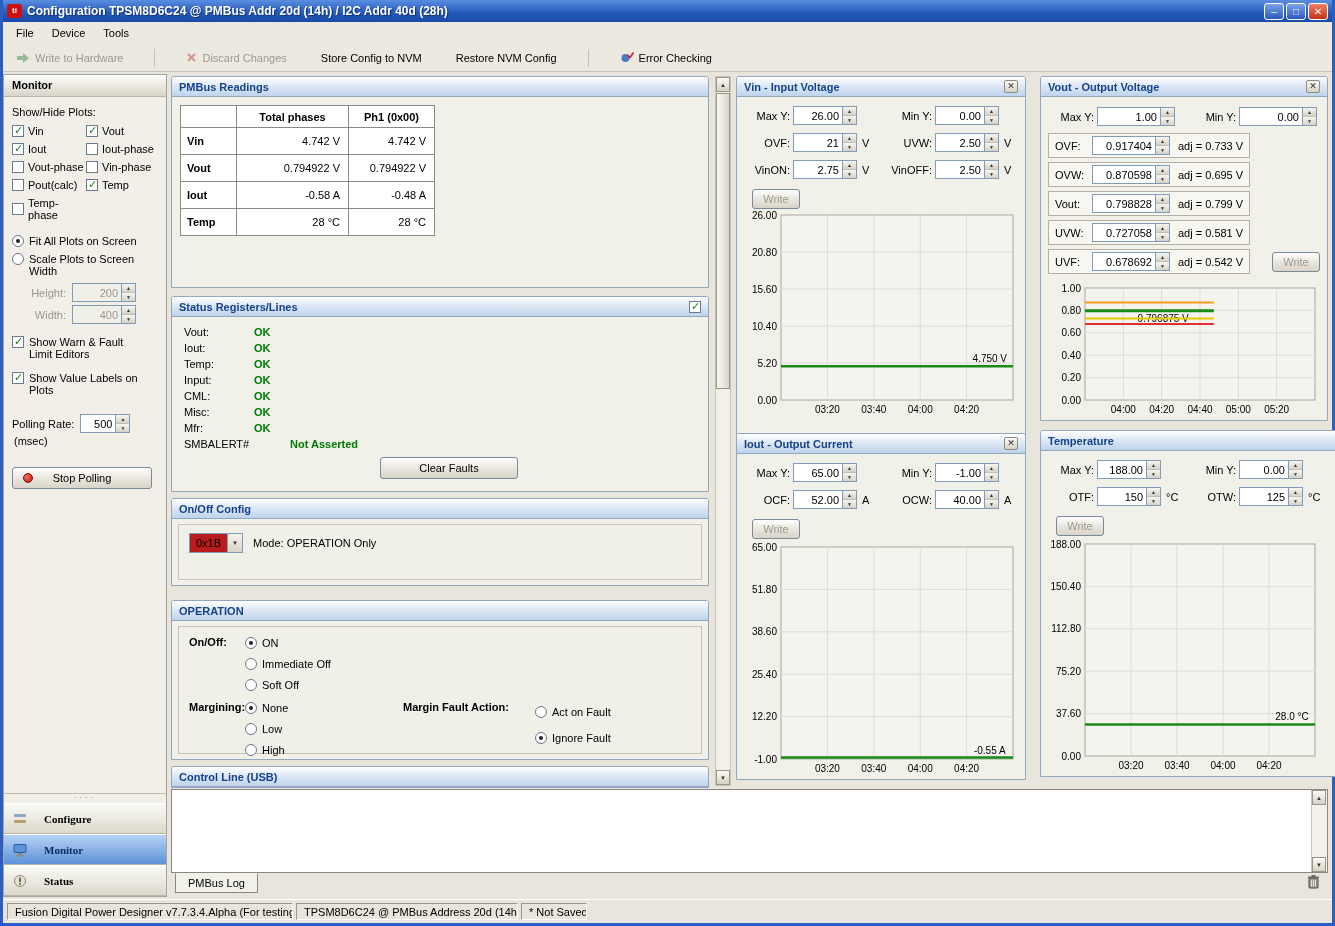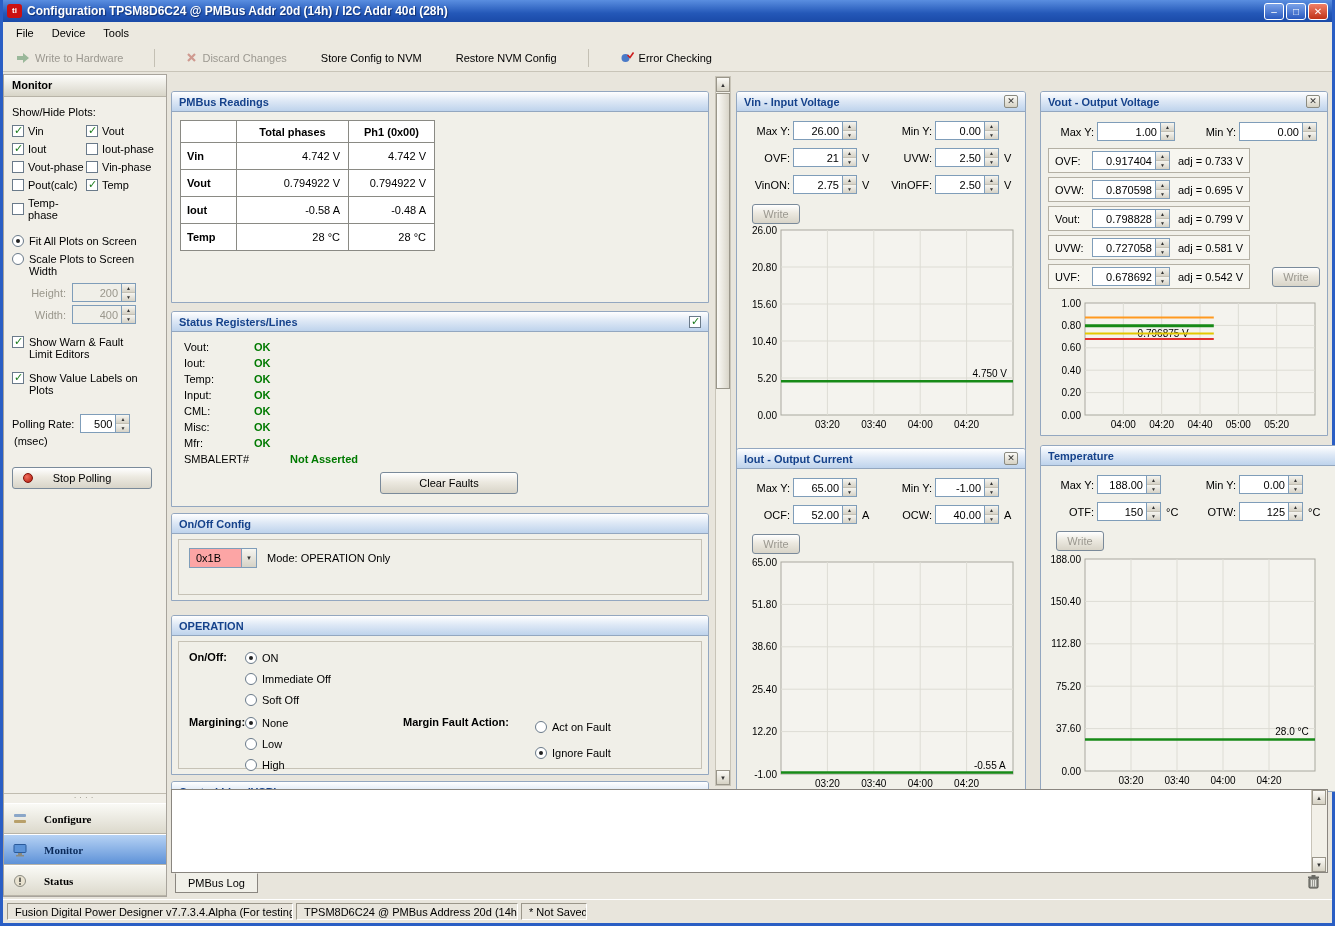--- a/index.html
+++ b/index.html
@@ -15,21 +15,21 @@
 .menubar{height:22px;background:#ece9e0;display:flex;align-items:center;padding:0 4px;flex:0 0 auto;}
 .menu-item{padding:3px 9px;}
 .toolbar{height:28px;background:#ece9e0;border-bottom:1px solid #c8c4b8;display:flex;align-items:center;padding:0 6px;gap:20px;flex:0 0 auto;}
 .tbtn{display:inline-flex;align-items:center;gap:5px;padding:4px 7px;border-radius:2px;}
 .tbtn.disabled{color:#9b9890;}
 .tsep{width:1px;height:18px;background:#c4c0b4;margin:0 4px;}
 .main{position:relative;flex:1;}
 .statusbar{height:24px;background:#e8e5dc;border-top:1px solid #fff;display:flex;gap:3px;padding:3px 4px;flex:0 0 auto;}
 .sb-cell{border:1px solid;border-color:#9a968a #fff #fff #9a968a;padding:2px 7px;white-space:nowrap;overflow:hidden;}
 
-.panel{position:absolute;border:1px solid #93a7c0;border-radius:3px 3px 0 0;background:#f1f0e9;margin-top:15px;}
+.panel{position:absolute;border:1px solid #93a7c0;border-radius:3px 3px 0 0;background:#f1f0e9;}
 .panel-header{height:20px;background:linear-gradient(#ffffff,#dfe9f6 45%,#bed3ec);border-bottom:1px solid #93a7c0;border-radius:2px 2px 0 0;color:#15428b;font-weight:bold;padding:3px 7px;display:flex;align-items:center;}
 .close-box{margin-left:auto;width:14px;height:13px;border:1px solid #8a8a80;border-radius:2px;background:linear-gradient(#fbfaf6,#d6d2c4);color:#333;font-size:9px;line-height:11px;text-align:center;}
 
 .cb{width:12px;height:12px;border:1px solid #6a7a8a;background:#fff;display:inline-block;position:relative;flex:0 0 auto;}
 .cb.checked::after{content:"\2713";position:absolute;left:1px;top:-2px;font-size:11px;font-weight:bold;color:#1a7a1a;}
 .rb{width:12px;height:12px;border:1px solid #6a7a8a;border-radius:50%;background:#fff;display:inline-block;position:relative;flex:0 0 auto;}
 .rb.selected::after{content:"";position:absolute;left:3px;top:3px;width:4px;height:4px;border-radius:50%;background:#222;}
 .btn{display:inline-flex;align-items:center;justify-content:center;border:1px solid #7a8a9a;border-radius:3px;background:linear-gradient(#ffffff,#ece9e0 45%,#d8d4c8);font:11px "Liberation Sans",sans-serif;padding:2px 10px;}
 .btn.disabled{color:#9b9890;}
 .spin{display:inline-flex;border:1px solid #7f9db9;background:#fff;height:19px;align-items:stretch;}
@@ -73,21 +73,21 @@
 .r-val{height:27px;line-height:27px;text-align:right;padding-right:8px;}
 
 .st-rows{padding:7px 0 0 12px;}
 .st-row{display:flex;height:16px;align-items:center;}
 .st-name{width:70px;}
 .st-val{color:#007a00;font-weight:bold;}
 .clear-btn{position:absolute;left:208px;top:160px;width:138px;height:22px;}
 
 .inner-box{position:absolute;left:6px;right:6px;top:25px;bottom:5px;border:1px solid #c6c2b6;background:#f0efe8;}
 .onoff-row{position:absolute;left:10px;top:8px;display:flex;align-items:center;gap:10px;}
-.select{display:inline-flex;height:20px;border:1px solid #7f9db9;background:#fca5a5;align-items:center;gap:14px;}
+.select{display:inline-flex;height:20px;border:1px solid #7f9db9;background:#b91c1c;align-items:center;}
 .select .sel-text{padding:0 6px;}
 .select .sel-arrow{width:15px;align-self:stretch;border-left:1px solid #7f9db9;background:linear-gradient(#f6f5f0,#d6d2c6);font-size:6px;line-height:18px;text-align:center;color:#333;}
 
 .op-label{position:absolute;font-weight:bold;}
 .radio-col{position:absolute;display:flex;flex-direction:column;}
 .radio-col .radio-row{height:21px;margin:0;}
 .radio-col.spaced .radio-row{height:26px;}
 
 .plot-rows{padding:5px 7px 0 7px;}
 .p-row{display:flex;align-items:center;height:27px;gap:6px;}

